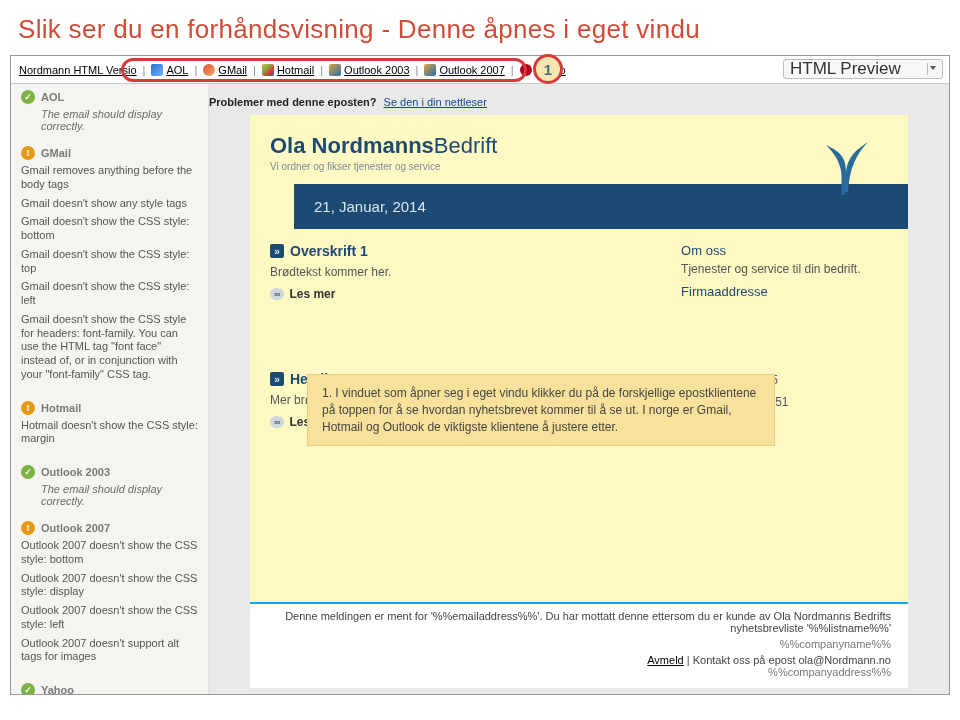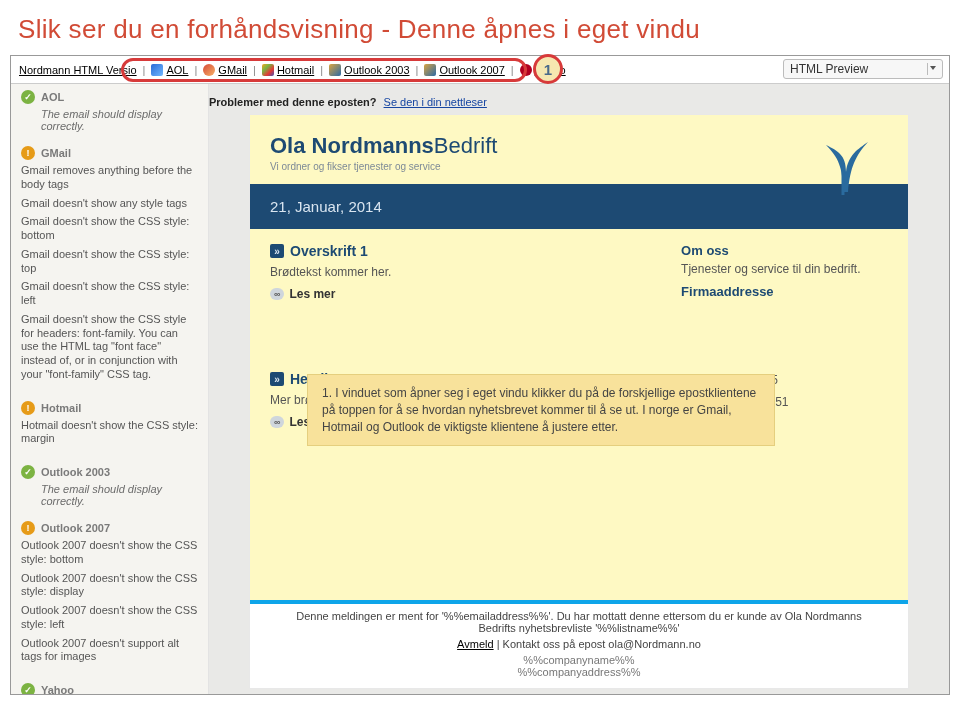--- a/index.html
+++ b/index.html
@@ -14,21 +14,21 @@
   .tab-sep { color: #888; }
   .tab-ico { width: 12px; height: 12px; border-radius: 2px; display: inline-block; }
   .ico-aol { background: linear-gradient(135deg,#2a6bd6,#6fb7ff); }
   .ico-gmail { background: linear-gradient(135deg,#d64937,#f7b267); border-radius: 50%; }
   .ico-hotmail { background: linear-gradient(135deg,#f5a623,#7cb342,#e53935,#3f51b5); }
   .ico-o2003 { background: linear-gradient(135deg,#d9a441,#2b6aa6); }
   .ico-o2007 { background: linear-gradient(135deg,#d9a441,#2b6aa6); }
   .ico-yahoo { background: #b00020; border-radius: 50%; }
   .red-ring { position: absolute; top: 2px; left: 110px; width: 406px; height: 24px; border: 3px solid #d73a3a; border-radius: 14px; pointer-events: none; }
   .step-badge { position: absolute; top: -2px; left: 522px; width: 30px; height: 30px; border: 3px solid #d73a3a; border-radius: 50%; background: #f6e7b0; display: flex; align-items: center; justify-content: center; color: #4a6a8a; font-size: 15px; font-weight: bold; z-index: 5; }
-  .preview-dd { margin-left: auto; width: 160px; height: 20px; margin-top: 3px; margin-right: 6px; border: 1px solid #bcbcbc; border-radius: 3px; font-size: 12px; padding: 1px 18px 1px 6px; color: #333; background: #f7f7f7; position: relative; display: flex; align-items: center; }
+  .preview-dd { margin-left: auto; width: 160px; height: 20px; margin-top: 3px; margin-right: 6px; border: 1px solid #bcbcbc; border-radius: 3px; font-size: 17px; padding: 1px 18px 1px 6px; color: #333; background: #f7f7f7; position: relative; display: flex; align-items: center; }
   .preview-dd::after { content: ""; position: absolute; right: 4px; top: 3px; width: 10px; height: 12px; border-left: 1px solid #bbb; }
   .dd-car { position: absolute; right: 6px; top: 6px; width: 0; height: 0; border-left: 3px solid transparent; border-right: 3px solid transparent; border-top: 4px solid #555; }
 
   .body-row { display: flex; height: calc(100% - 28px); }
 
   
   .sidebar { width: 198px; border-right: 1px solid #e3e3e3; background: #f5f4f0; overflow: hidden; font-size: 11px; color: #555; }
   .sb-sec { padding: 6px 10px 8px; }
   .sb-head { display: flex; align-items: center; gap: 6px; font-weight: bold; color: #7a7a7a; margin-bottom: 4px; }
   .sb-ok, .sb-warn { width: 14px; height: 14px; border-radius: 50%; display: inline-flex; align-items: center; justify-content: center; font-size: 9px; color: #fff; }
@@ -40,32 +40,32 @@
   
   .main { flex: 1; background: #e9e9e7; position: relative; overflow: hidden; }
   .problem-line { text-align: left; font-size: 11px; color: #222; padding-top: 12px; }
   .problem-link { color: #1746a2; text-decoration: underline; cursor: pointer; margin-left: 4px; }
   .newsletter { background: #fef9c3; margin: 6px 40px 0; border: 1px solid #e8e8e8; position: relative; height: 575px; }
   .nl-head { padding: 18px 20px 6px; position: relative; }
   .brand { font-size: 22px; color: #1d4a73; }
   .brand b { color: #1d4a73; }
   .sub { color: #7d8a97; font-size: 10px; margin-top: 2px; }
   .leaf { position: absolute; top: 12px; right: 30px; width: 70px; height: 70px; }
-  .datebar { background: #1d4a73; color: #d9e5f0; padding: 14px 20px; font-size: 15px; margin-top: 6px; }
+  .datebar { background: #1d4a73; color: #d9e5f0; padding: 14px 20px; font-size: 15px; margin-top: 6px; margin-left: 44px; }
   .nl-body { display: flex; padding: 14px 20px 0; gap: 18px; font-size: 12px; }
   .col-l { flex: 1.9; }
   .col-r { flex: 1; }
   .h1 { color: #1d4a73; font-weight: bold; font-size: 14px; margin-bottom: 6px; display: flex; align-items: center; gap: 6px; }
   .chev { color: #d9e5f0; background:#1d4a73; width:14px; height:14px; border-radius:2px; font-size:10px; display:inline-flex; align-items:center; justify-content:center;}
   .para { color: #555; margin-bottom: 8px; }
   .more { color: #333; font-weight: bold; font-size: 12px; display: flex; align-items: center; gap: 5px; cursor: pointer; }
   .pill { background: #cfd6dc; color:#555; border-radius: 8px; font-size: 9px; padding: 1px 4px; }
-  .aside-h { color: #1d4a73; font-weight: bold; font-size: 13px; margin-bottom: 4px; }
-
-  .footer { position: absolute; bottom: 0; left:0; right:0; text-align: center; font-size: 11px; color: #444; padding: 6px 30px 10px; border-top: 4px solid #0ea5e9; background:#fff; }
+  .aside-h { color: #1d4a73; font-weight: normal; font-size: 13px; margin-bottom: 4px; }
+
+  .footer { position: absolute; bottom: 0; left:0; right:0; text-align: right; font-size: 11px; color: #444; padding: 6px 17px 10px; border-top: 2px solid #0ea5e9; background:#fff; }
   .footer a { color: #000; text-decoration: underline; }
 
   
   .callout { position: absolute; top: 318px; left: 296px; width: 468px; background: #f8e29b; border: 1px solid #e5cf7e; padding: 10px 14px; font-size: 12px; color: #444; line-height: 1.4; z-index: 10; }
 </style>
 </head>
 <body>
 
 <div class="page-title">Slik ser du en forhåndsvisning - Denne åpnes i eget vindu</div>
 
@@ -214,26 +214,26 @@
             <div class="para">Tjenester og service til din bedrift.</div>
             <div class="aside-h" style="margin-top:8px">Firmaaddresse</div>
             <div style="height:70px"></div>
             <div class="para">Tel: 555-555-5555</div>
             <div class="para">Faks: 555-555-5551</div>
           </div>
         </div>
 
         <div class="footer">
           <div>Denne meldingen er ment for '%%emailaddress%%'. Du har mottatt denne ettersom du er kunde av Ola Nordmanns Bedrifts nyhetsbrevliste '%%listname%%'</div>
+          <div style="margin-top:4px;color:#777">%%companyname%%</div>
           <div style="margin-top:4px">
             <a>Avmeld</a>
             <span> | </span>
             <span>Kontakt oss på epost ola@Nordmann.no</span>
           </div>
-          <div style="margin-top:4px;color:#777">%%companyname%%</div>
           <div style="color:#777">%%companyaddress%%</div>
         </div>
       </div>
     </div>
 
   </div>
 
   <div class="callout">1. I vinduet som åpner seg i eget vindu klikker du på de forskjellige epostklientene på toppen for å se hvordan nyhetsbrevet kommer til å se ut. I norge er Gmail, Hotmail og Outlook de viktigste klientene å justere etter.</div>
 
 </div>

